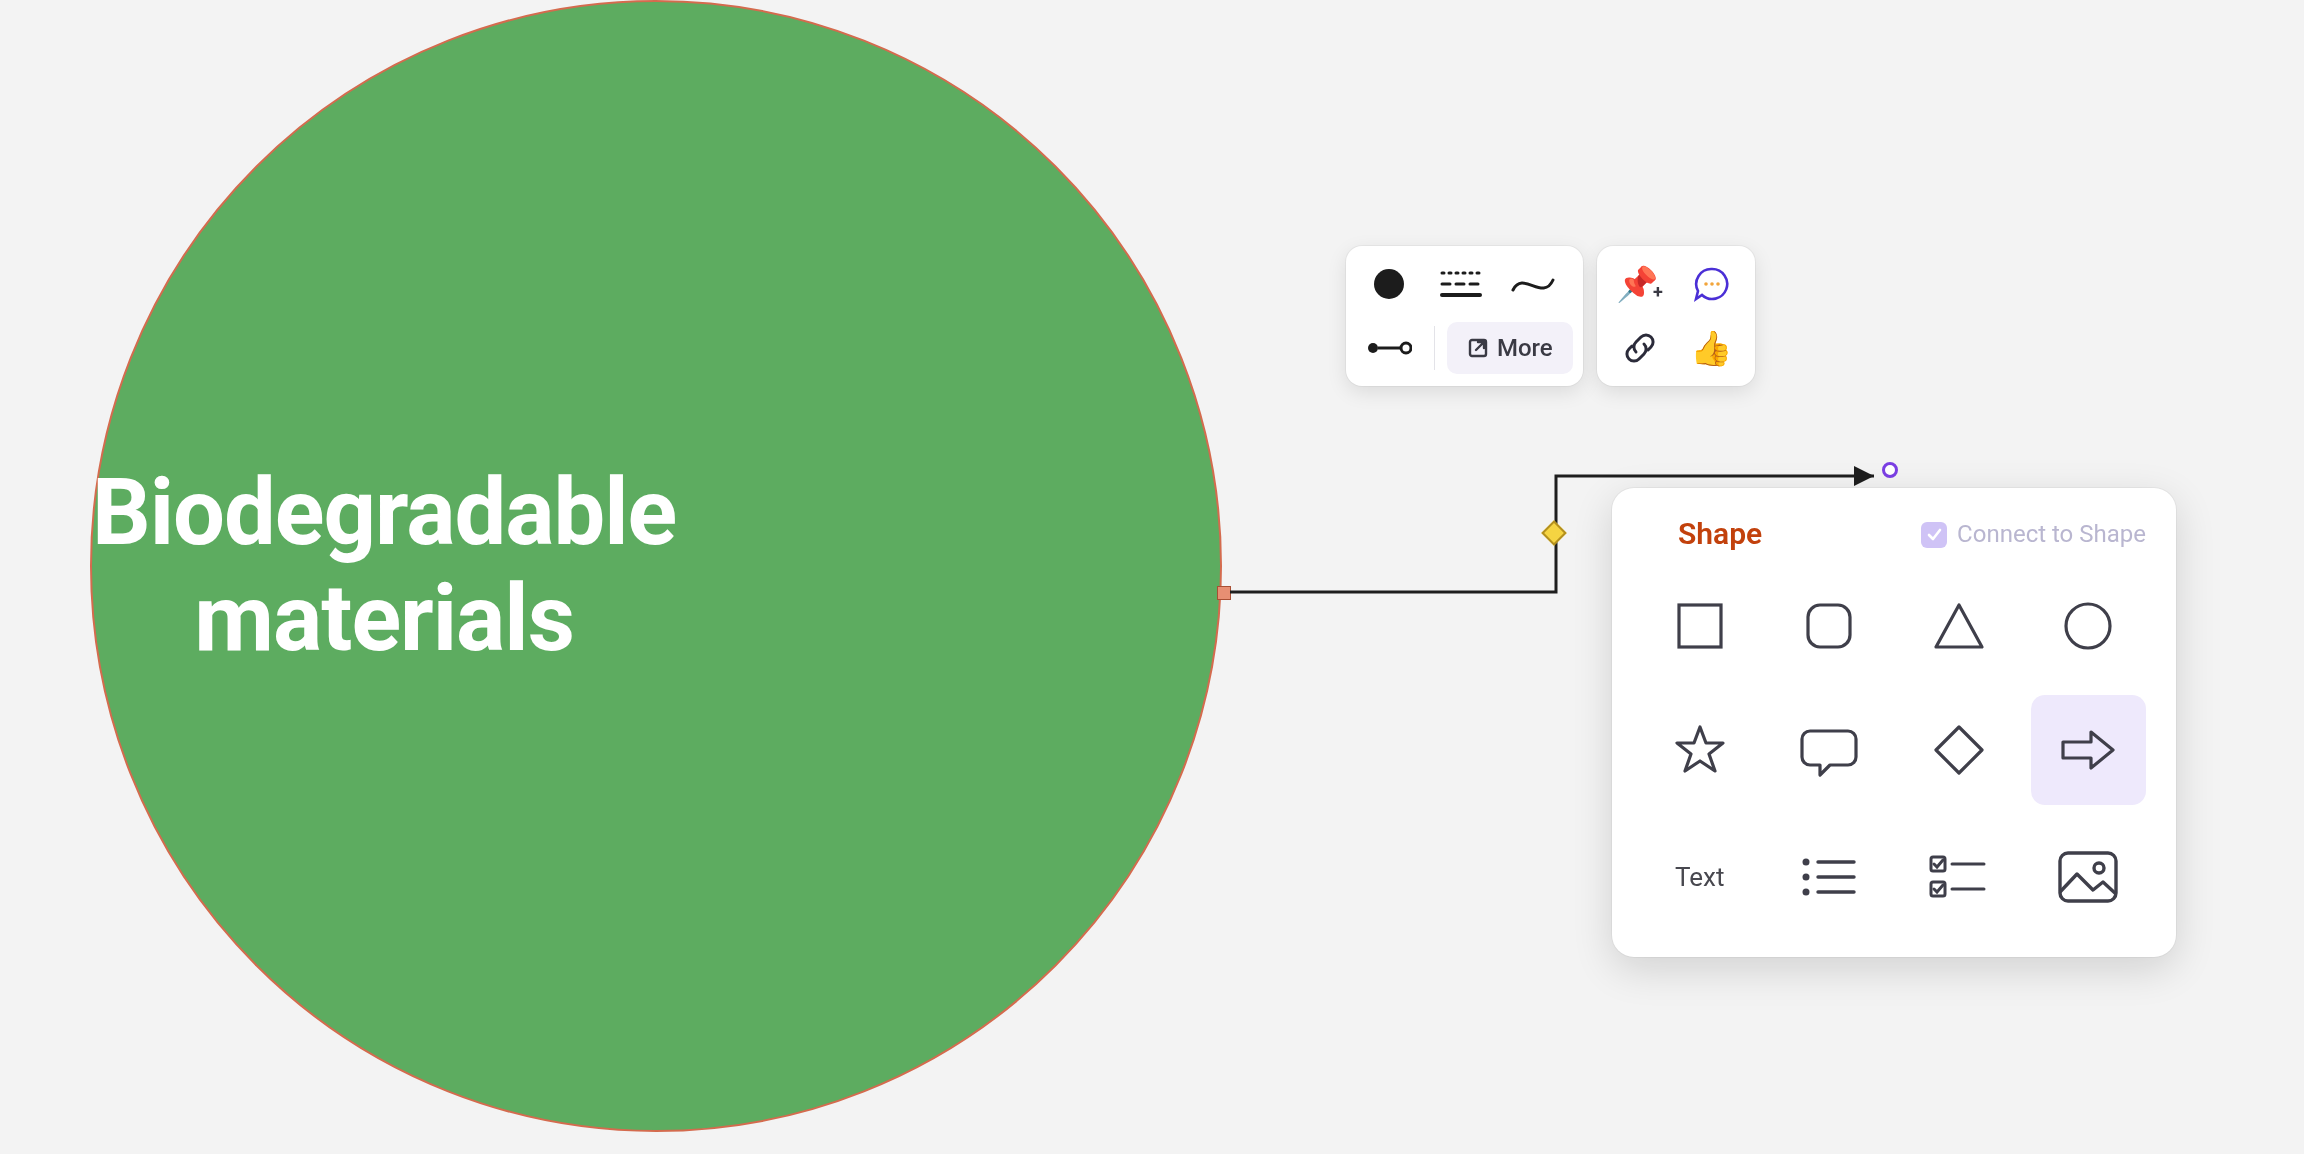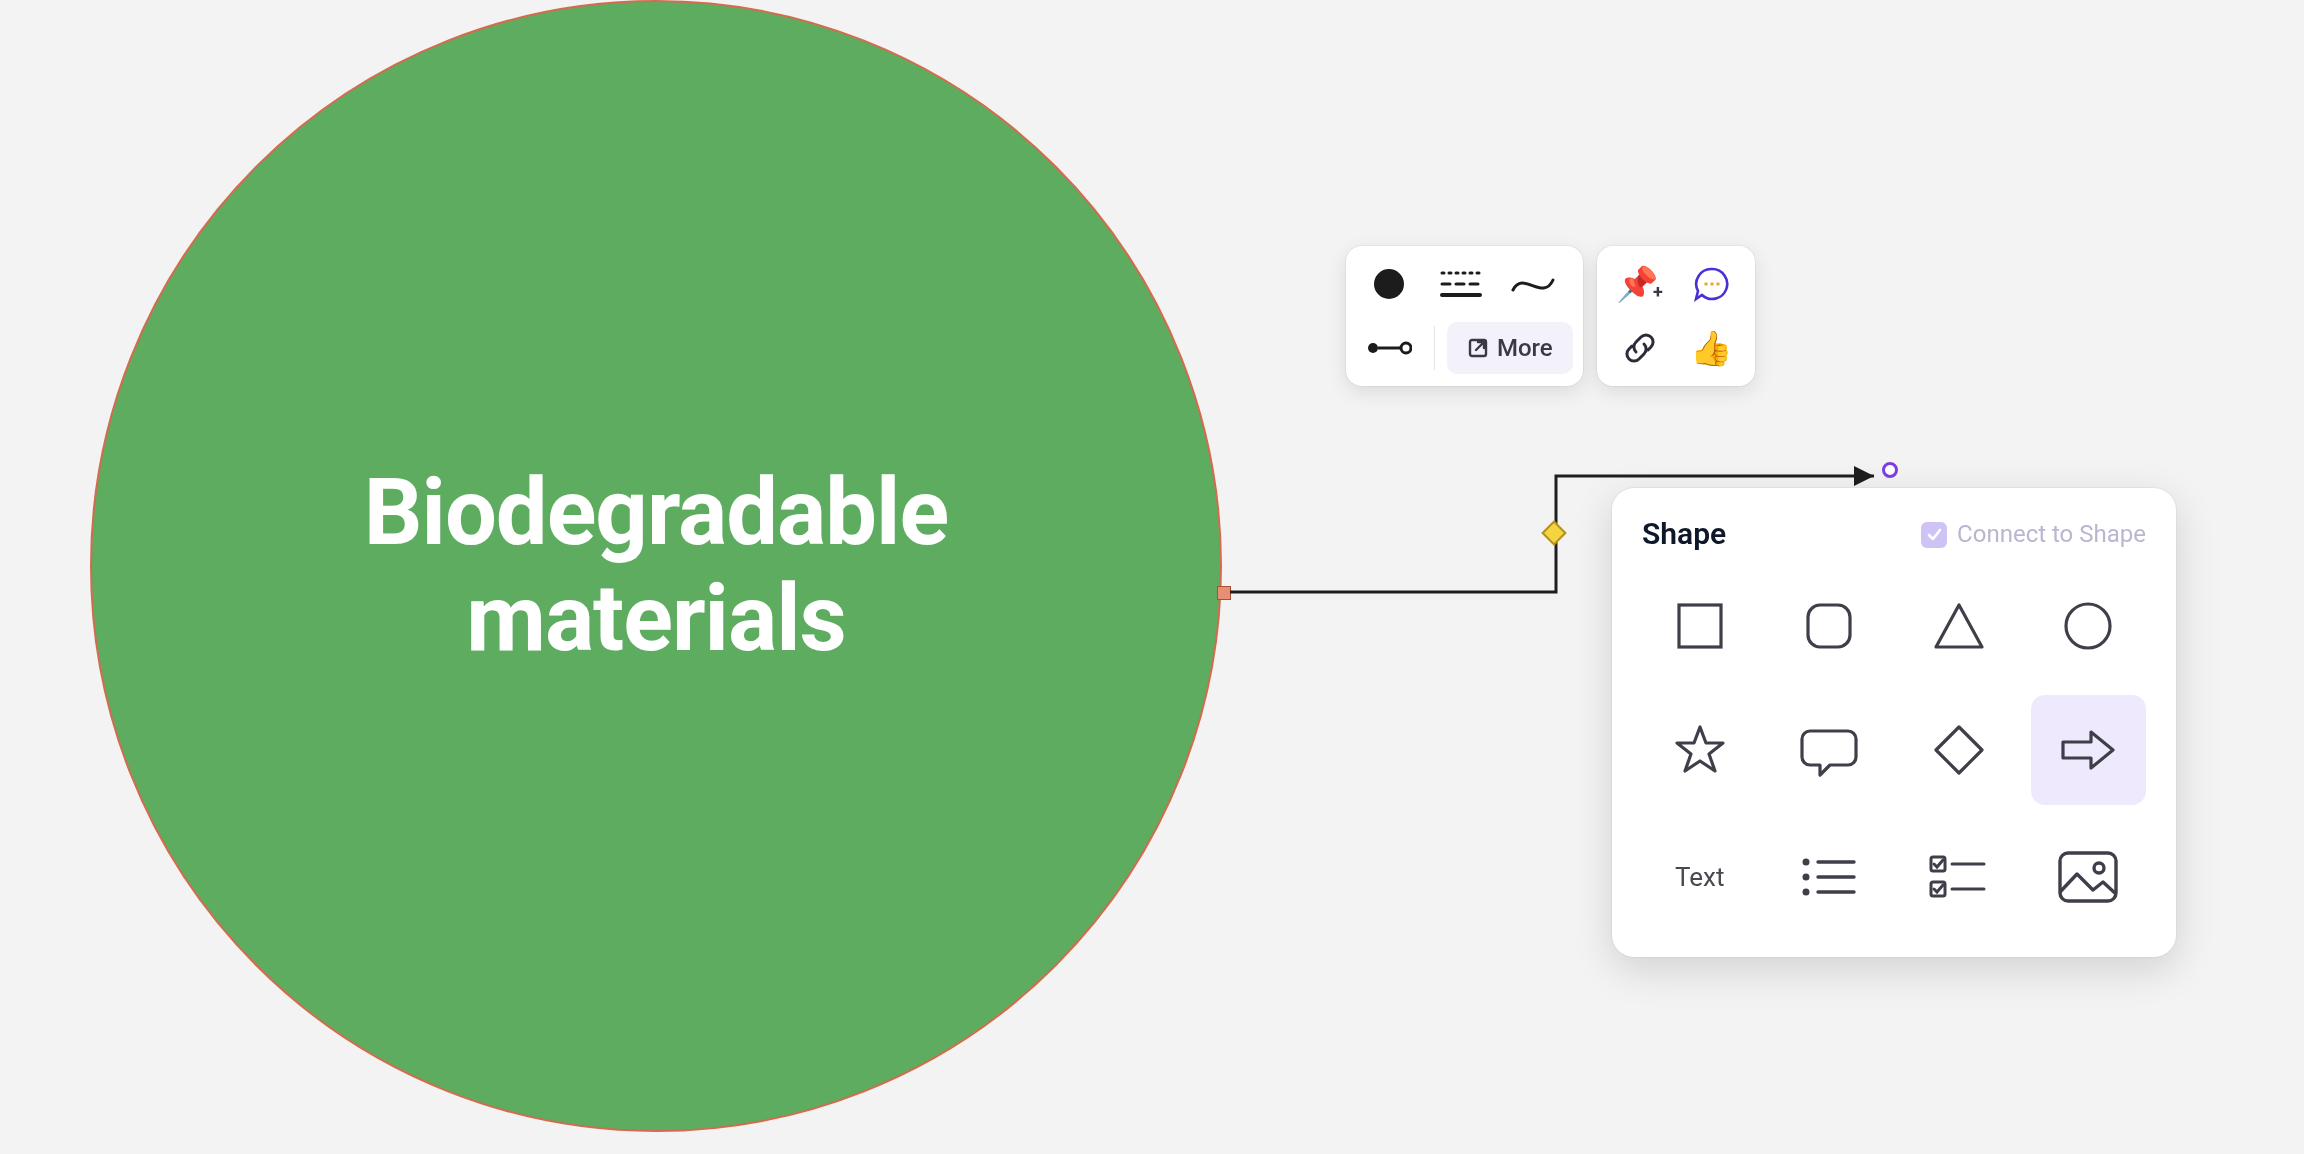--- a/index.html
+++ b/index.html
@@ -17,21 +17,21 @@
     position: absolute;
     left: 90px;
     top: 0px;
     width: 1132px;
     height: 1132px;
     border-radius: 50%;
     background: #5dac60;
     border: 2px solid #d46b4e;
     display: flex;
     align-items: center;
-    justify-content: center;
+    justify-content: flex-start;
   }
   .node-circle .label {
     color: #ffffff;
     font-size: 92px;
     font-weight: 700;
     text-align: center;
     line-height: 1.15;
     letter-spacing: -1px;
   }
 
@@ -133,21 +133,22 @@
   }
   .shape-panel-header {
     display: flex;
     justify-content: space-between;
     align-items: center;
     margin-bottom: 20px;
   }
   .shape-panel-title {
     font-size: 30px;
     font-weight: 600;
-    color: #0f172a;
+    color: #c2410c;
+    margin-left: 36px;
   }
   .connect-toggle {
     display: flex; align-items: flex-end; gap: 10px;
     font-size: 24px;
     color: #b9b6d0;
     cursor: pointer;
   }
   .connect-checkbox {
     width: 26px; height: 26px;
     border-radius: 6px;

